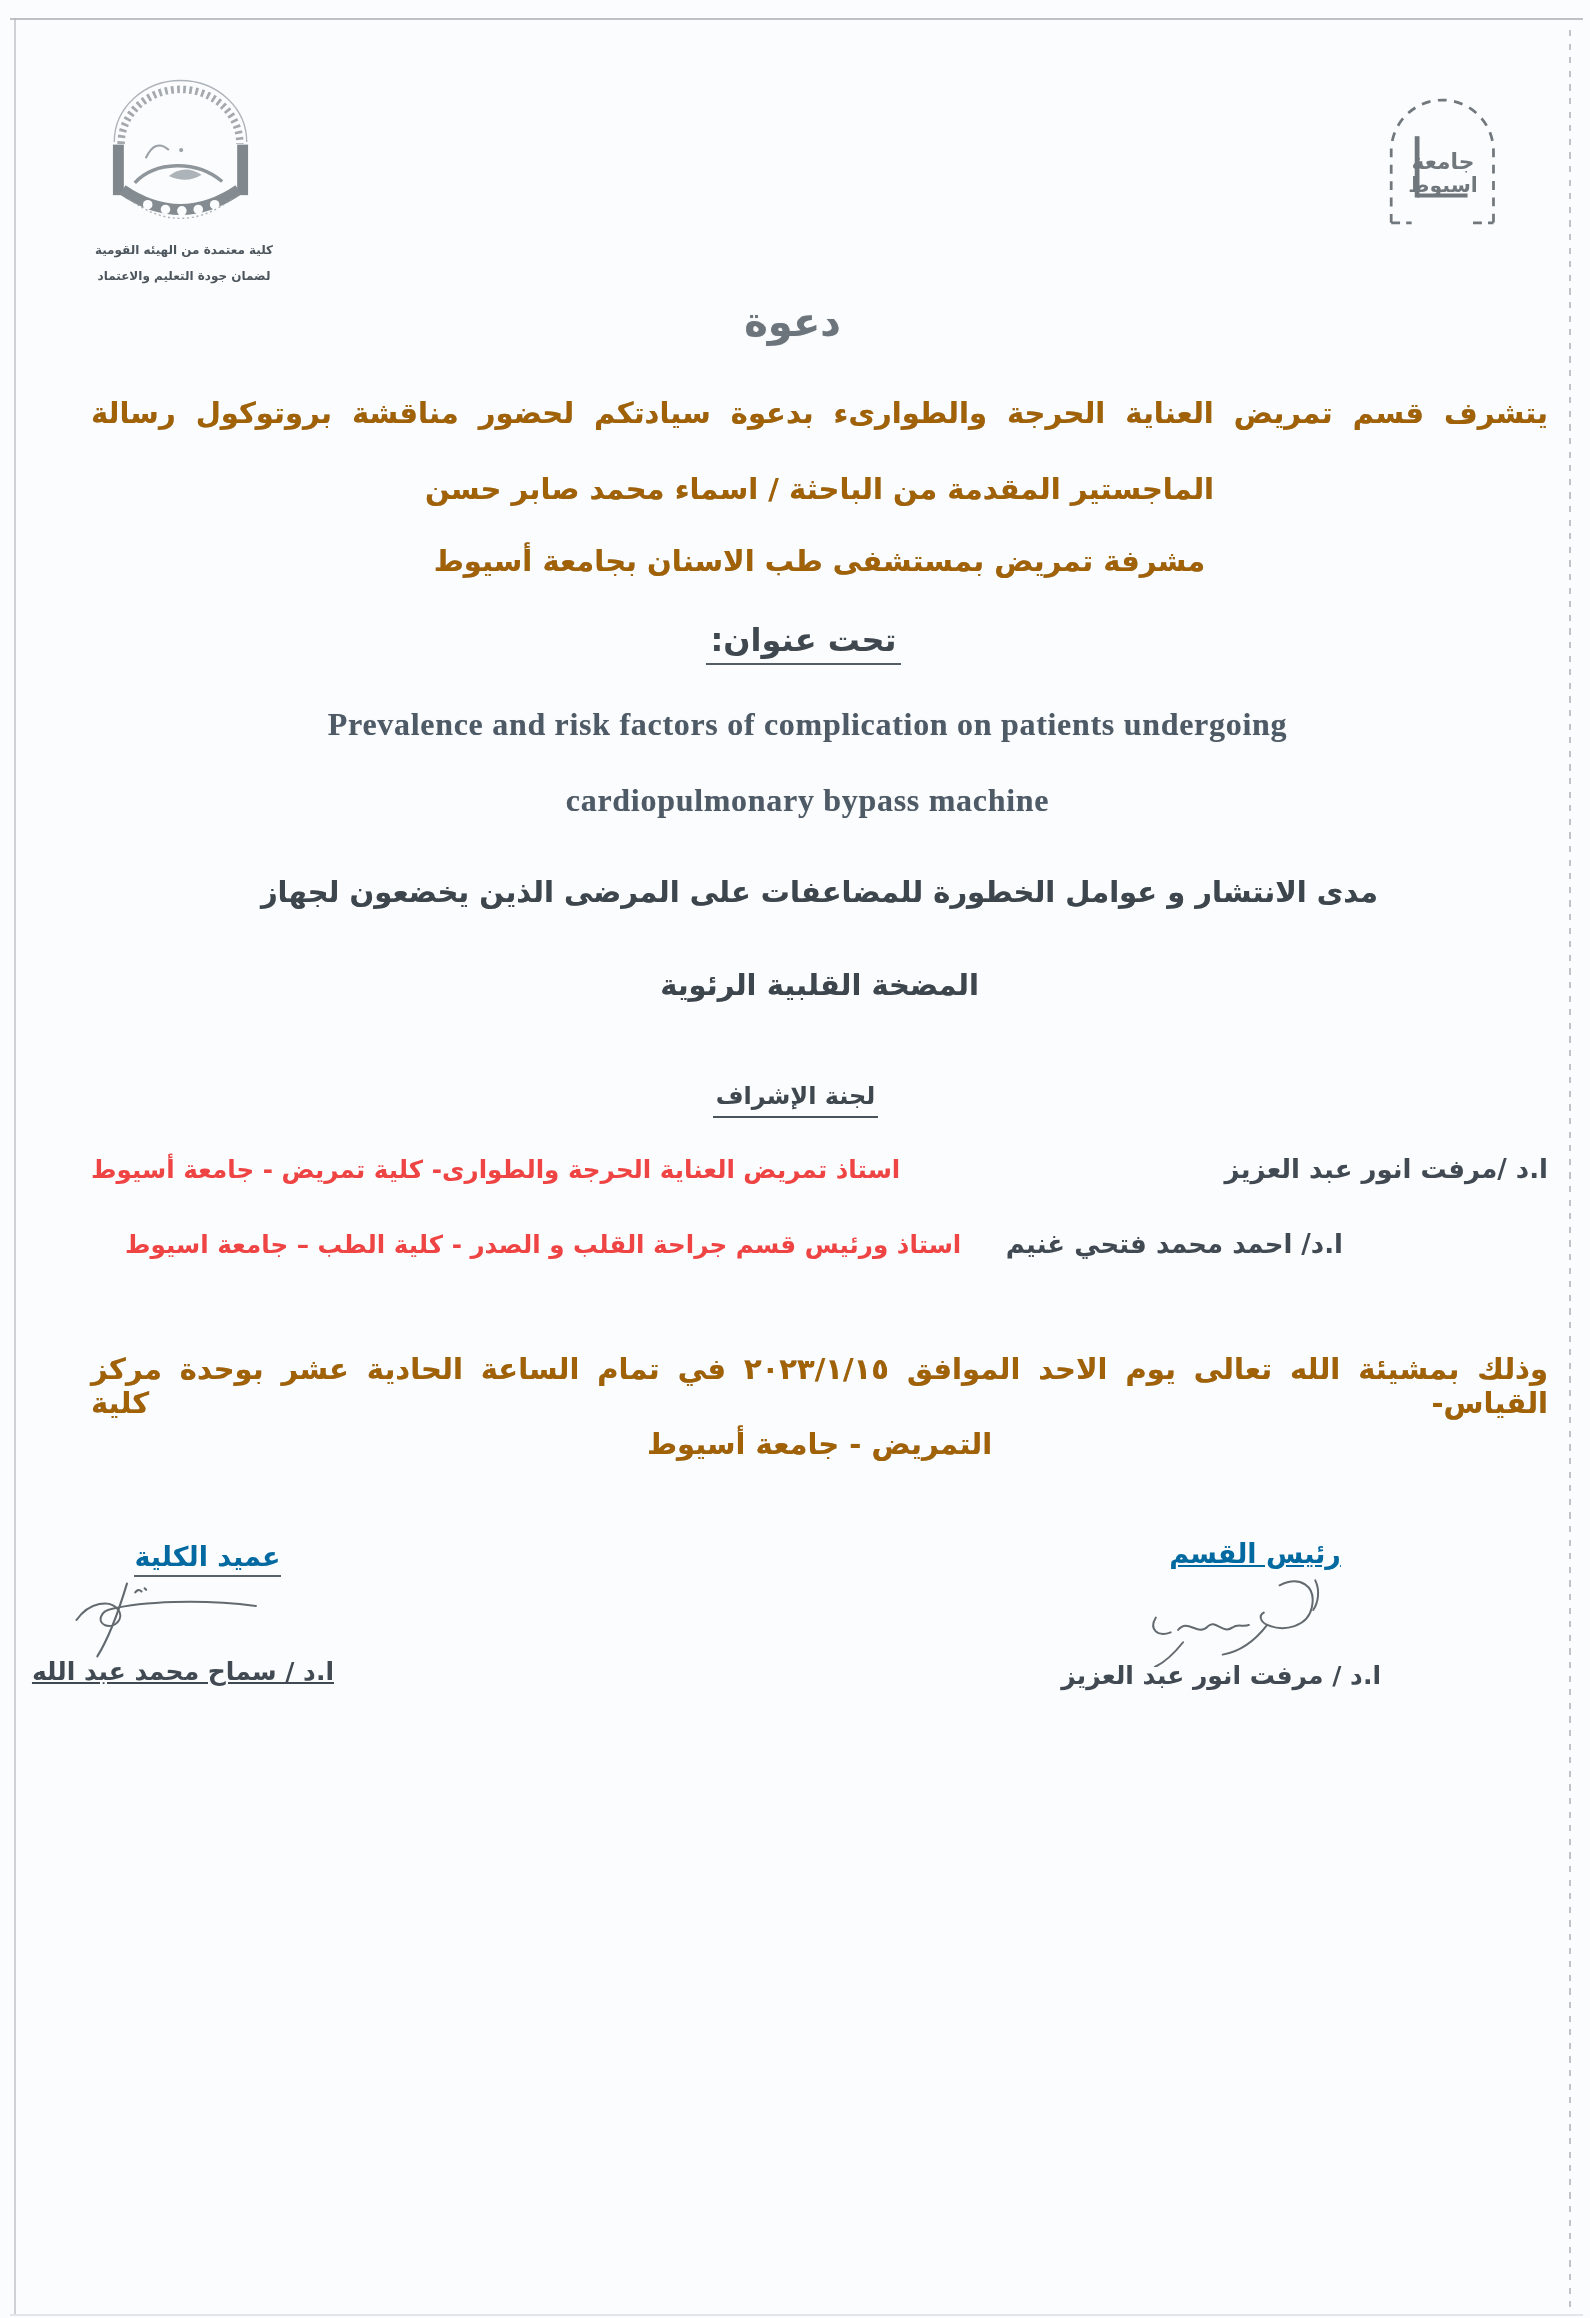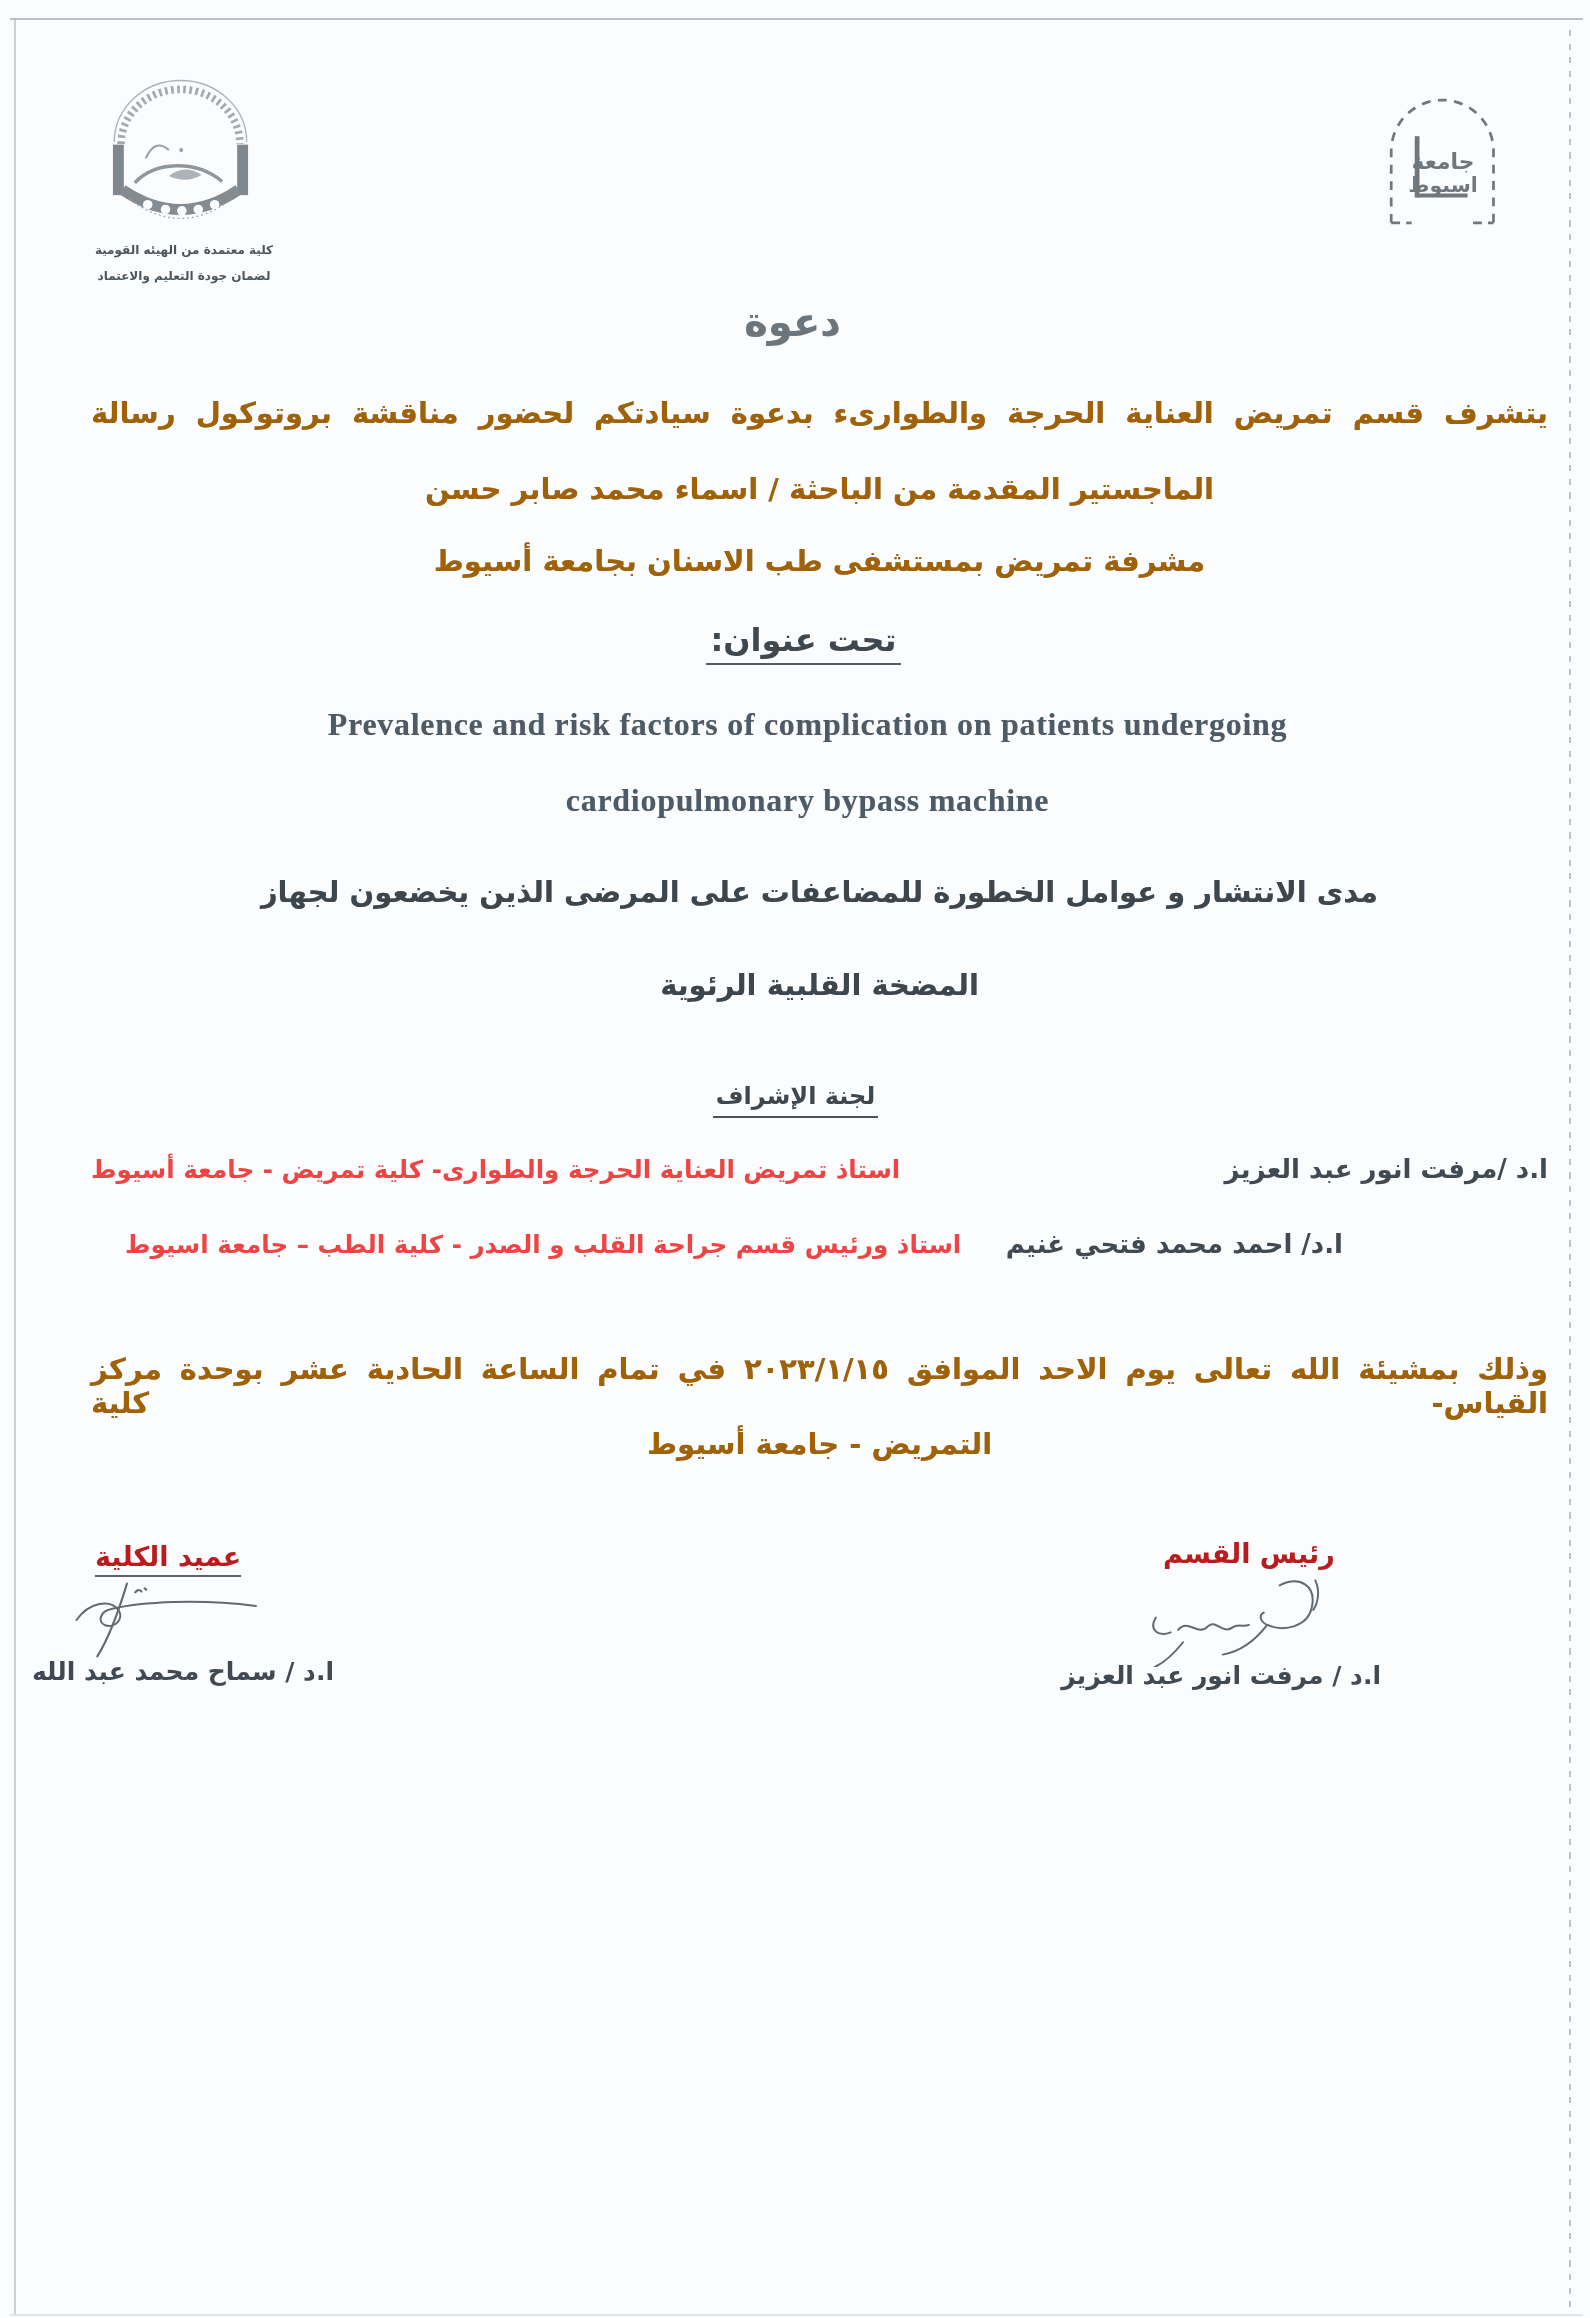--- a/index.html
+++ b/index.html
@@ -49,26 +49,26 @@
   .committee-row{display:flex;justify-content:space-between;align-items:baseline;direction:rtl;}
   .committee-row .name{font-size:26px;font-weight:700;color:#414952;white-space:nowrap;}
   .committee-row .title{font-size:24.6px;font-weight:700;color:#ef4444;white-space:nowrap;}
   .committee-row1{top:1154px;}
   .committee-row2{top:1229px;padding-left:34px;}
   .committee-row2 .name{margin-left:-34px;margin-right:205px;}
 
   .schedule1{top:1352px;}
   .schedule2{top:1427px;}
 
-  .sig-role{font-size:27px;font-weight:700;color:#b91c1c;text-align:left;}
+  .sig-role{font-size:27px;font-weight:700;color:#0369a1;text-align:center;text-decoration:underline;}
   .sig-role.underlined span{display:inline-block;border-bottom:2px solid #5a626a;padding-bottom:2.7px;}
   .sig-name{font-size:25px;font-weight:700;color:#414952;text-align:center;white-space:nowrap;}
 
   .dean-role{left:95px;top:1541px;width:225px;}
-  .dean-name{left:61px;top:1657px;width:273px;}
+  .dean-name{left:61px;top:1657px;width:273px;text-decoration:underline;}
   .head-role{left:1163px;top:1538px;width:184px;}
   .head-name{left:1081px;top:1661px;width:300px;}
 
   svg{display:block;}
 </style>
 </head>
 <body>
 
 <div class="page" dir="rtl">
 

